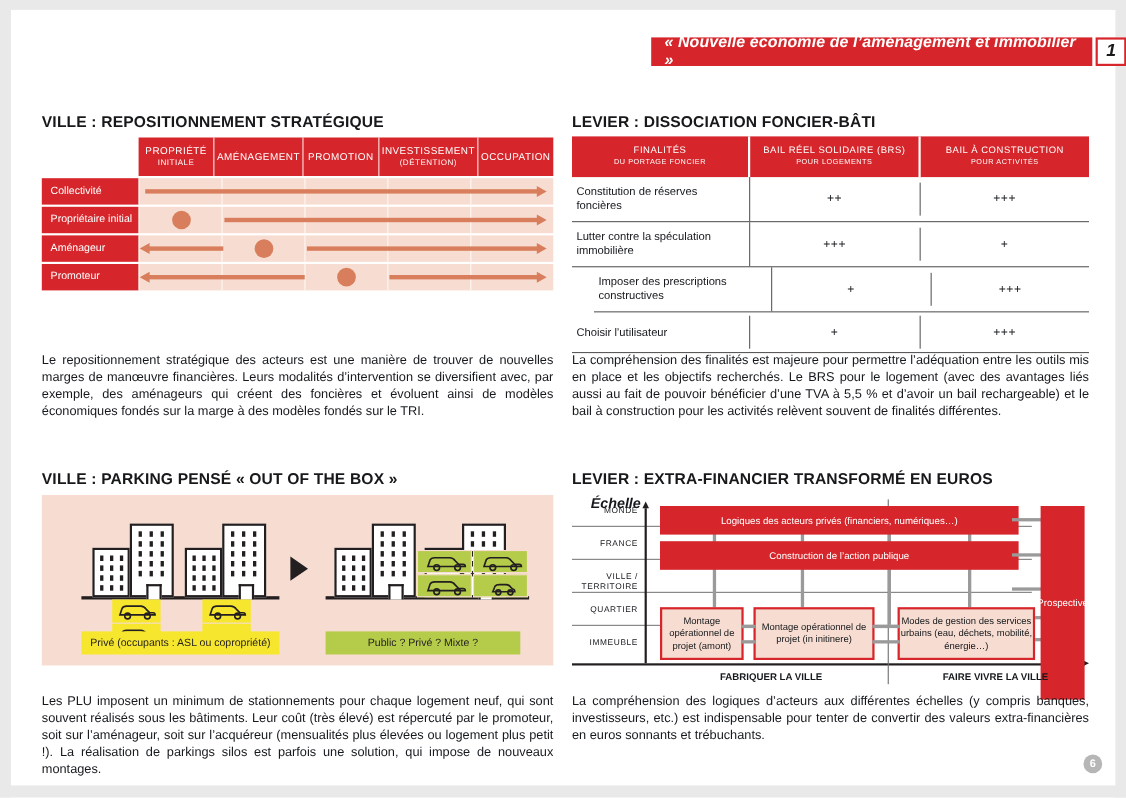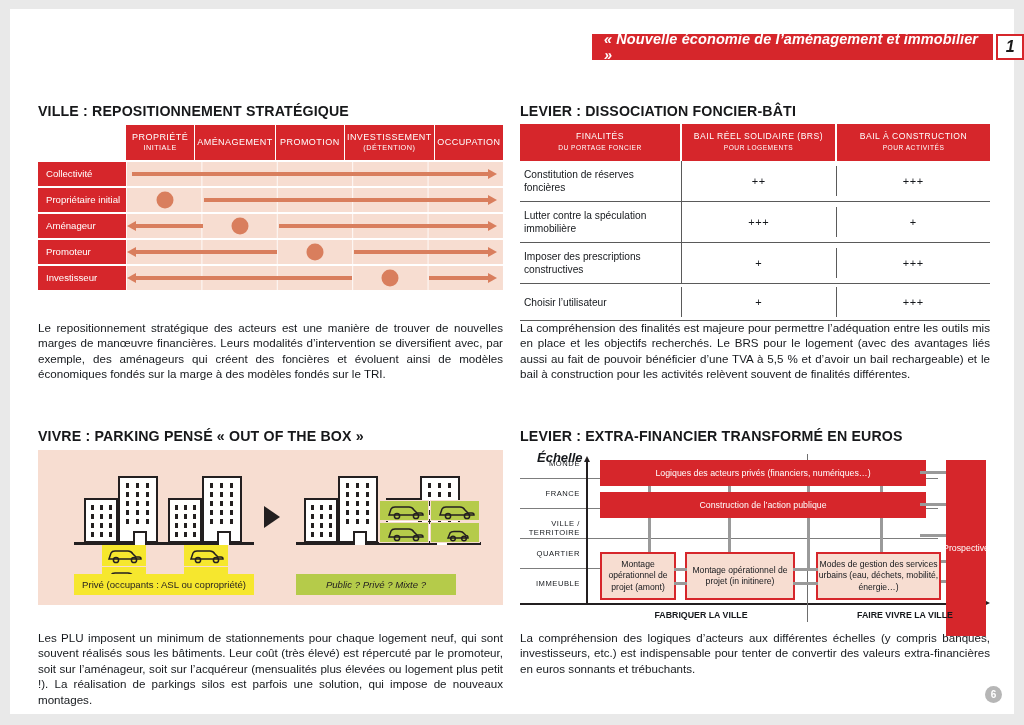--- a/index.html
+++ b/index.html
@@ -246,28 +246,20 @@
 
     <div class="mx-row">
       <div class="mx-row-label">Promoteur</div>
       <div class="mx-row-track">
         <div class="arrow left" style="left:9px;width:142px;"></div>
         <div class="dot" style="left:189px;"></div>
         <div class="arrow right" style="left:228px;right:14px;"></div>
       </div>
     </div>
 
-    <div class="mx-row">
-      <div class="mx-row-label">Investisseur</div>
-      <div class="mx-row-track">
-        <div class="arrow left" style="left:9px;width:217px;"></div>
-        <div class="dot" style="left:264px;"></div>
-        <div class="arrow right" style="left:303px;right:14px;"></div>
-      </div>
-    </div>
 
   </div>
 
   <div id="p1-para" class="para">Le repositionnement stratégique des acteurs est une manière de trouver de nouvelles marges de manœuvre financières. Leurs modalités d’intervention se diversifient avec, par exemple, des aménageurs qui créent des foncières et évoluent ainsi de modèles économiques fondés sur la marge à des modèles fondés sur le TRI.</div>
 
   <div id="p2" class="panel-title">LEVIER : DISSOCIATION FONCIER-BÂTI</div>
 
   <div id="p2-table">
     <div class="ft-head">
       <div class="ft-head-cell ft-c1">
@@ -287,35 +279,35 @@
     <div class="ft-row" style="min-height:32px;">
       <div class="ft-cell-name">Constitution de réserves foncières</div>
       <div class="ft-cell-val mid">++</div>
       <div class="ft-cell-val">+++</div>
     </div>
     <div class="ft-row" style="min-height:40px;">
       <div class="ft-cell-name">Lutter contre la spéculation immobilière</div>
       <div class="ft-cell-val mid">+++</div>
       <div class="ft-cell-val">+</div>
     </div>
-    <div class="ft-row" style="min-height:40px;">
+    <div class="ft-row" style="min-height:40px;margin-left:20px;">
       <div class="ft-cell-name">Imposer des prescriptions constructives</div>
       <div class="ft-cell-val mid">+</div>
       <div class="ft-cell-val">+++</div>
     </div>
     <div class="ft-row" style="min-height:36px;">
       <div class="ft-cell-name">Choisir l’utilisateur</div>
       <div class="ft-cell-val mid">+</div>
       <div class="ft-cell-val">+++</div>
     </div>
   </div>
 
   <div id="p2-para" class="para">La compréhension des finalités est majeure pour permettre l’adéquation entre les outils mis en place et les objectifs recherchés. Le BRS pour le logement (avec des avantages liés aussi au fait de pouvoir bénéficier d’une TVA à 5,5 % et d’avoir un bail rechargeable) et le bail à construction pour les activités relèvent souvent de finalités différentes.</div>
 
-  <div id="p3" class="panel-title">VIVRE : PARKING PENSÉ « OUT OF THE BOX »</div>
+  <div id="p3" class="panel-title">VILLE : PARKING PENSÉ « OUT OF THE BOX »</div>
 
   <div id="p3-fig">
 
     <div class="bld-group">
       <div class="ground" style="left:36px;top:92px;width:180px;"></div>
 
       <div class="bld" style="left:46px;top:48px;width:34px;height:45px;">
         <div class="win" style="left:5px;top:5px;"></div>
           <div class="win" style="left:14px;top:5px;"></div>
           <div class="win" style="left:23px;top:5px;"></div>
@@ -505,21 +497,21 @@
       <div class="carbox green" style="left:392px;top:72px;width:50px;height:21px;">
         <svg viewBox="0 0 50 21" width="50" height="21">
           <path d="M17 15 L19 10 Q20 8.5 23 8.5 L29 8.5 Q31.5 8.5 33 10.5 L35 12.5 Q37 12.5 37 15 Z" fill="none" stroke="#231f20" stroke-width="1.5"></path>
           <circle cx="22" cy="15.5" r="2.3" fill="none" stroke="#231f20" stroke-width="1.5"></circle>
           <circle cx="33" cy="15.5" r="2.3" fill="none" stroke="#231f20" stroke-width="1.5"></circle>
         </svg>
       </div>
     </div>
 
     <div class="legend-box yellow" style="left:36px;top:124px;width:180px;height:21px;">Privé (occupants : ASL ou copropriété)</div>
-    <div class="legend-box green" style="left:258px;top:124px;width:160px;height:21px;font-style:italic;">Public ? Privé ? Mixte ?</div>
+    <div class="legend-box green" style="left:258px;top:124px;width:177px;height:21px;">Public ? Privé ? Mixte ?</div>
   </div>
 
   <div id="p3-para" class="para">Les PLU imposent un minimum de stationnements pour chaque logement neuf, qui sont souvent réalisés sous les bâtiments. Leur coût (très élevé) est répercuté par le promoteur, soit sur l’aménageur, soit sur l’acquéreur (mensualités plus élevées ou logement plus petit !). La réalisation de parkings silos est parfois une solution, qui impose de nouveaux montages.</div>
 
   <div id="p4" class="panel-title">LEVIER : EXTRA-FINANCIER TRANSFORMÉ EN EUROS</div>
 
   <div id="p4-fig">
 
     <div class="scale-line" style="top:30px;width:418px;"></div>
     <div class="scale-line" style="top:60px;width:418px;"></div>

